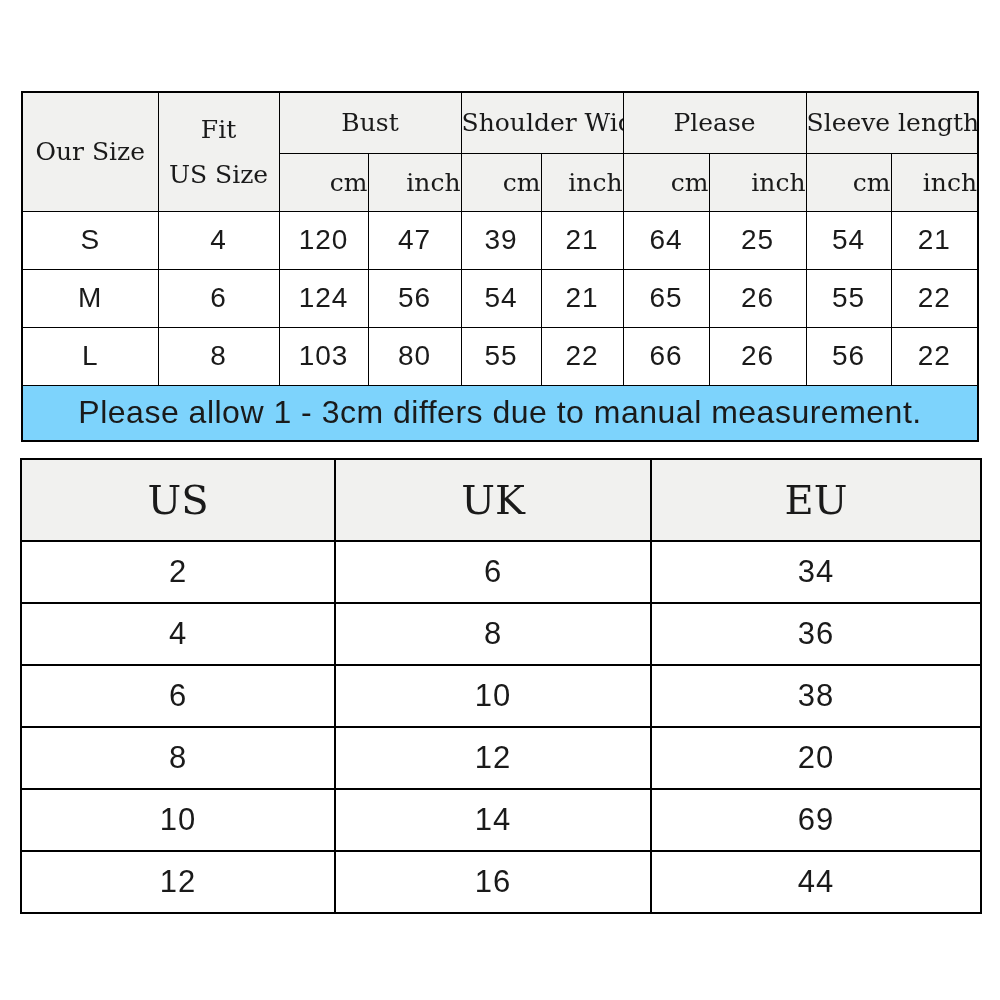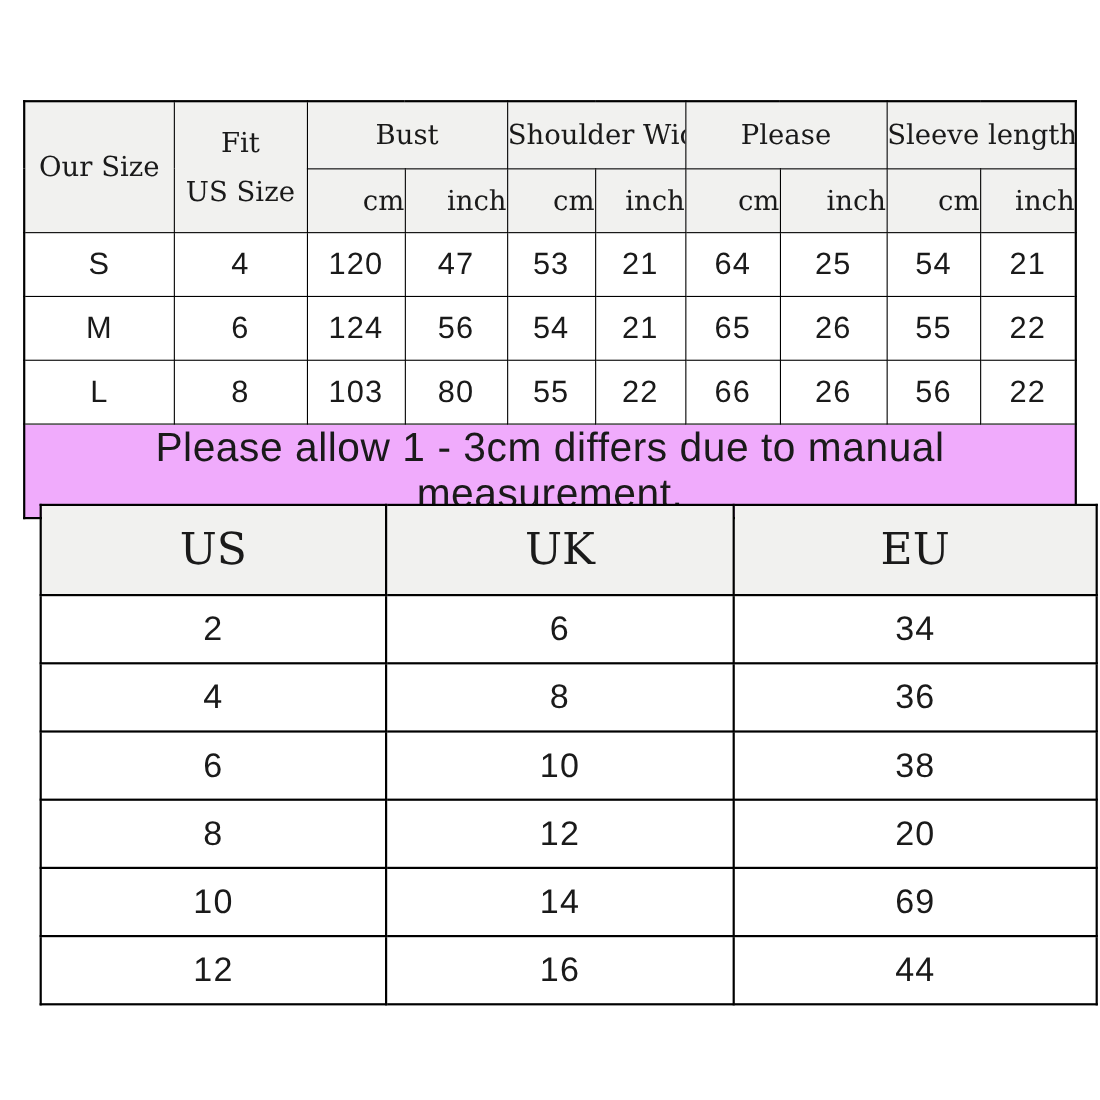--- a/index.html
+++ b/index.html
@@ -24,26 +24,26 @@
   .t1 .hc {
     background: #f1f1ef;
     font-family: "DejaVu Serif", serif;
     font-size: 25px;
     white-space: nowrap;
     font-weight: normal;
   }
   .t1 .row-group  td { height: 61px; }
   .t1 .row-units  td { height: 58px; text-align: right; }
   .t1 .row-data   td { height: 58px; font-size: 28px; letter-spacing: 1px; }
-  .t1 .row-note   td { height: 56px; font-size: 37px; letter-spacing: 0.5px; background: #f0abfc; }
+  .t1 .row-note   td { height: 56px; font-size: 32px; letter-spacing: 0.5px; background: #7dd3fc; }
   .t1 .fit-line { line-height: 45px; }
 
   
   .t2 {
-    position: absolute; left: 36px; top: 458px;
+    position: absolute; left: 20px; top: 458px;
     width: 960px;
     border: 2.5px solid #000;
   }
   .t2 td { border: 2px solid #000; }
   .t2 .row-head td {
     height: 82px;
     background: #f1f1ef;
     font-family: "DejaVu Serif", serif;
     font-size: 40px;
     font-weight: normal;
@@ -86,21 +86,21 @@
       <td class="hc">cm</td>
       <td class="hc">inch</td>
       <td class="hc">cm</td>
       <td class="hc">inch</td>
     </tr>
     <tr class="row-data">
       <td>S</td>
       <td>4</td>
       <td>120</td>
       <td>47</td>
-      <td>53</td>
+      <td>39</td>
       <td>21</td>
       <td>64</td>
       <td>25</td>
       <td>54</td>
       <td>21</td>
     </tr>
     <tr class="row-data">
       <td>M</td>
       <td>6</td>
       <td>124</td>

